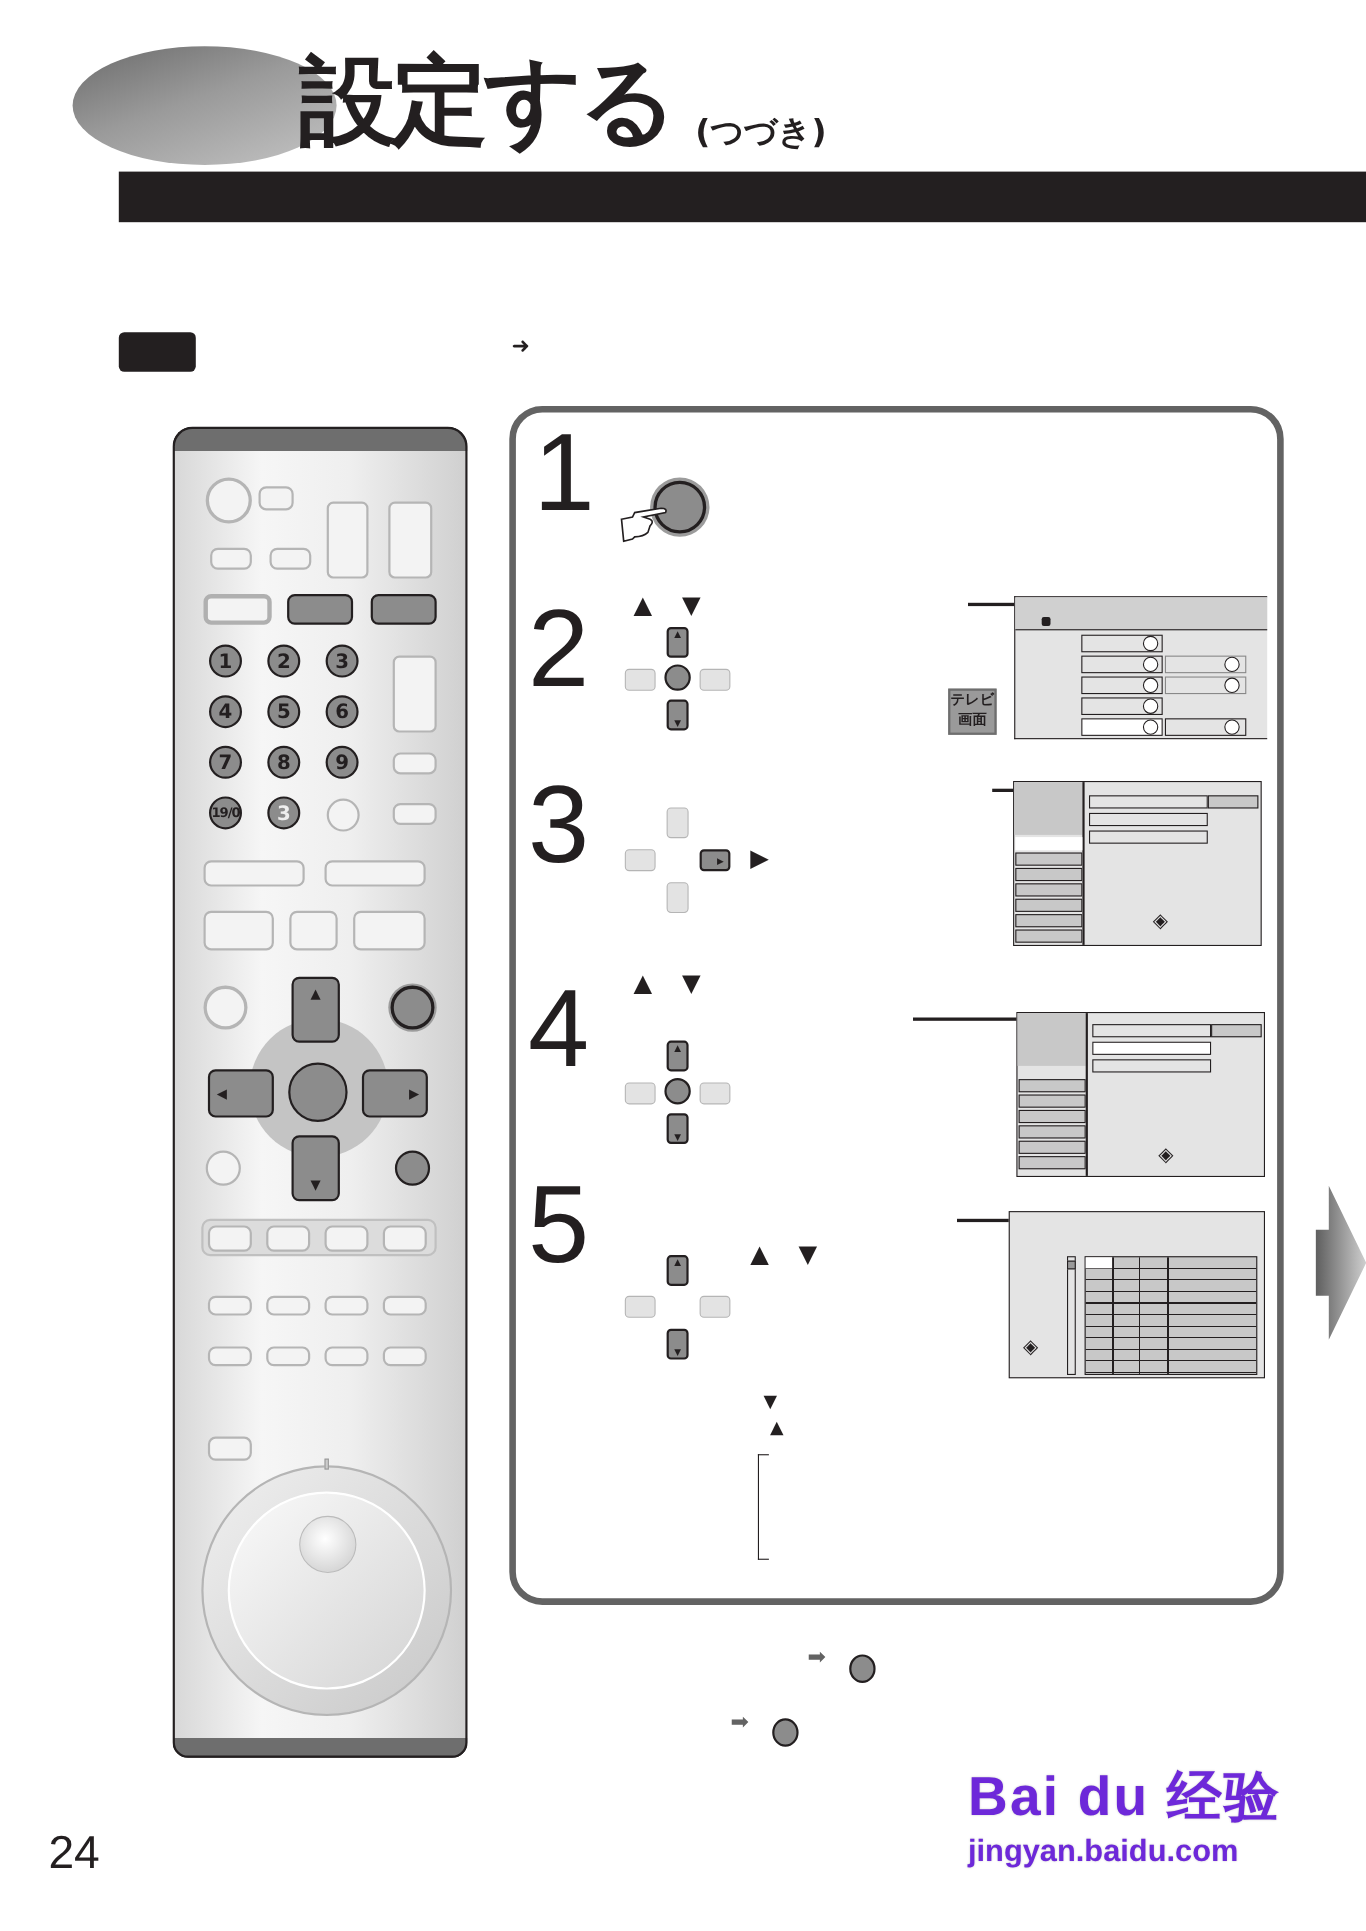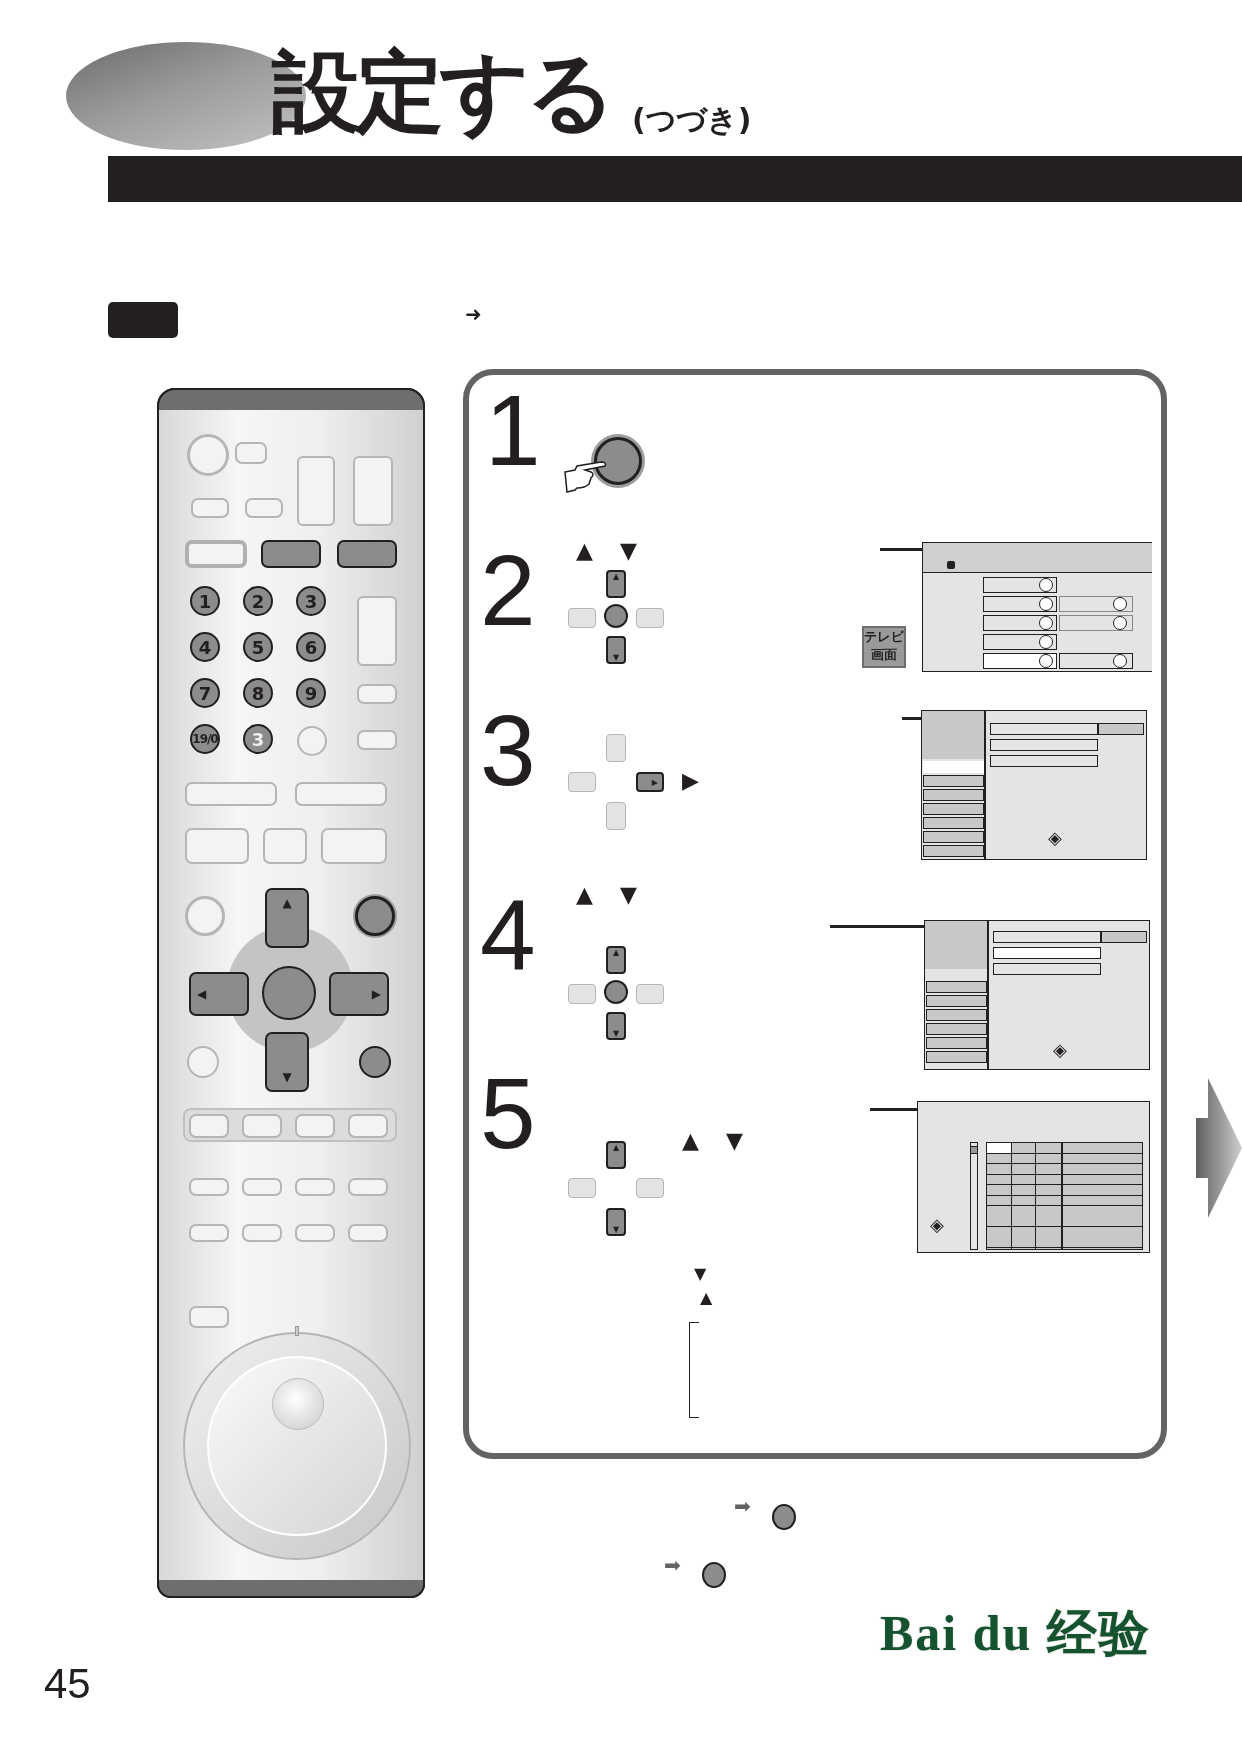--- a/index.html
+++ b/index.html
@@ -65,21 +65,21 @@
   .nav-ico { position: absolute; font-size: 18px; color: #231f20; }
 
   .next-arrow { position: absolute; left: 1196px; top: 1078px; width: 46px; height: 140px; }
 
   .note-arrow { position: absolute; font-size: 20px; color: #636363; }
   .note-dot { position: absolute; width: 24px; height: 26px; border-radius: 50%; background: #8c8c8c; border: 2px solid #231f20; }
 
   .bracket { position: absolute; left: 689px; top: 1322px; width: 10px; height: 96px; border-left: 1.5px solid #231f20; border-top: 1.5px solid #231f20; border-bottom: 1.5px solid #231f20; }
 
   .page-num { position: absolute; left: 44px; top: 1660px; font-size: 42px; font-family: "Liberation Sans", sans-serif; color: #231f20; }
-  .watermark { position: absolute; left: 880px; top: 1600px; color: #14532d; font-weight: bold; font-family: Liberation Serif, serif; }
+  .watermark { position: absolute; left: 880px; top: 1600px; color: #6d28d9; font-weight: bold; font-family: Liberation Sans, sans-serif; }
   .watermark .wm1 { font-size: 50px; letter-spacing: 2px; text-shadow: 0 0 2px #c8c8c8; }
   .watermark .wm2 { font-size: 28px; text-shadow: 0 0 2px #c8c8c8; }
 </style>
 </head>
 <body>
 
 <div class="hdr-ellipse"></div>
 <div class="hdr-title">設定する</div>
 <div class="hdr-sub">(つづき)</div>
 <div class="hdr-bar"></div>
@@ -288,17 +288,18 @@
       </linearGradient>
     </defs>
   <polygon points="0,40 12,40 12,0 46,70 12,140 12,100 0,100" fill="url(#ga)"></polygon>
 </svg>
 
 <div class="note-arrow" style="left:734px;top:1494px;">➡</div>
 <div class="note-dot" style="left:772px;top:1504px;"></div>
 <div class="note-arrow" style="left:664px;top:1553px;">➡</div>
 <div class="note-dot" style="left:702px;top:1562px;"></div>
 
-<div class="page-num">45</div>
+<div class="page-num">24</div>
 
 <div class="watermark">
   <div class="wm1">Bai du 经验</div>
+  <div class="wm2">jingyan.baidu.com</div>
 </div>
 
 </body></html>

